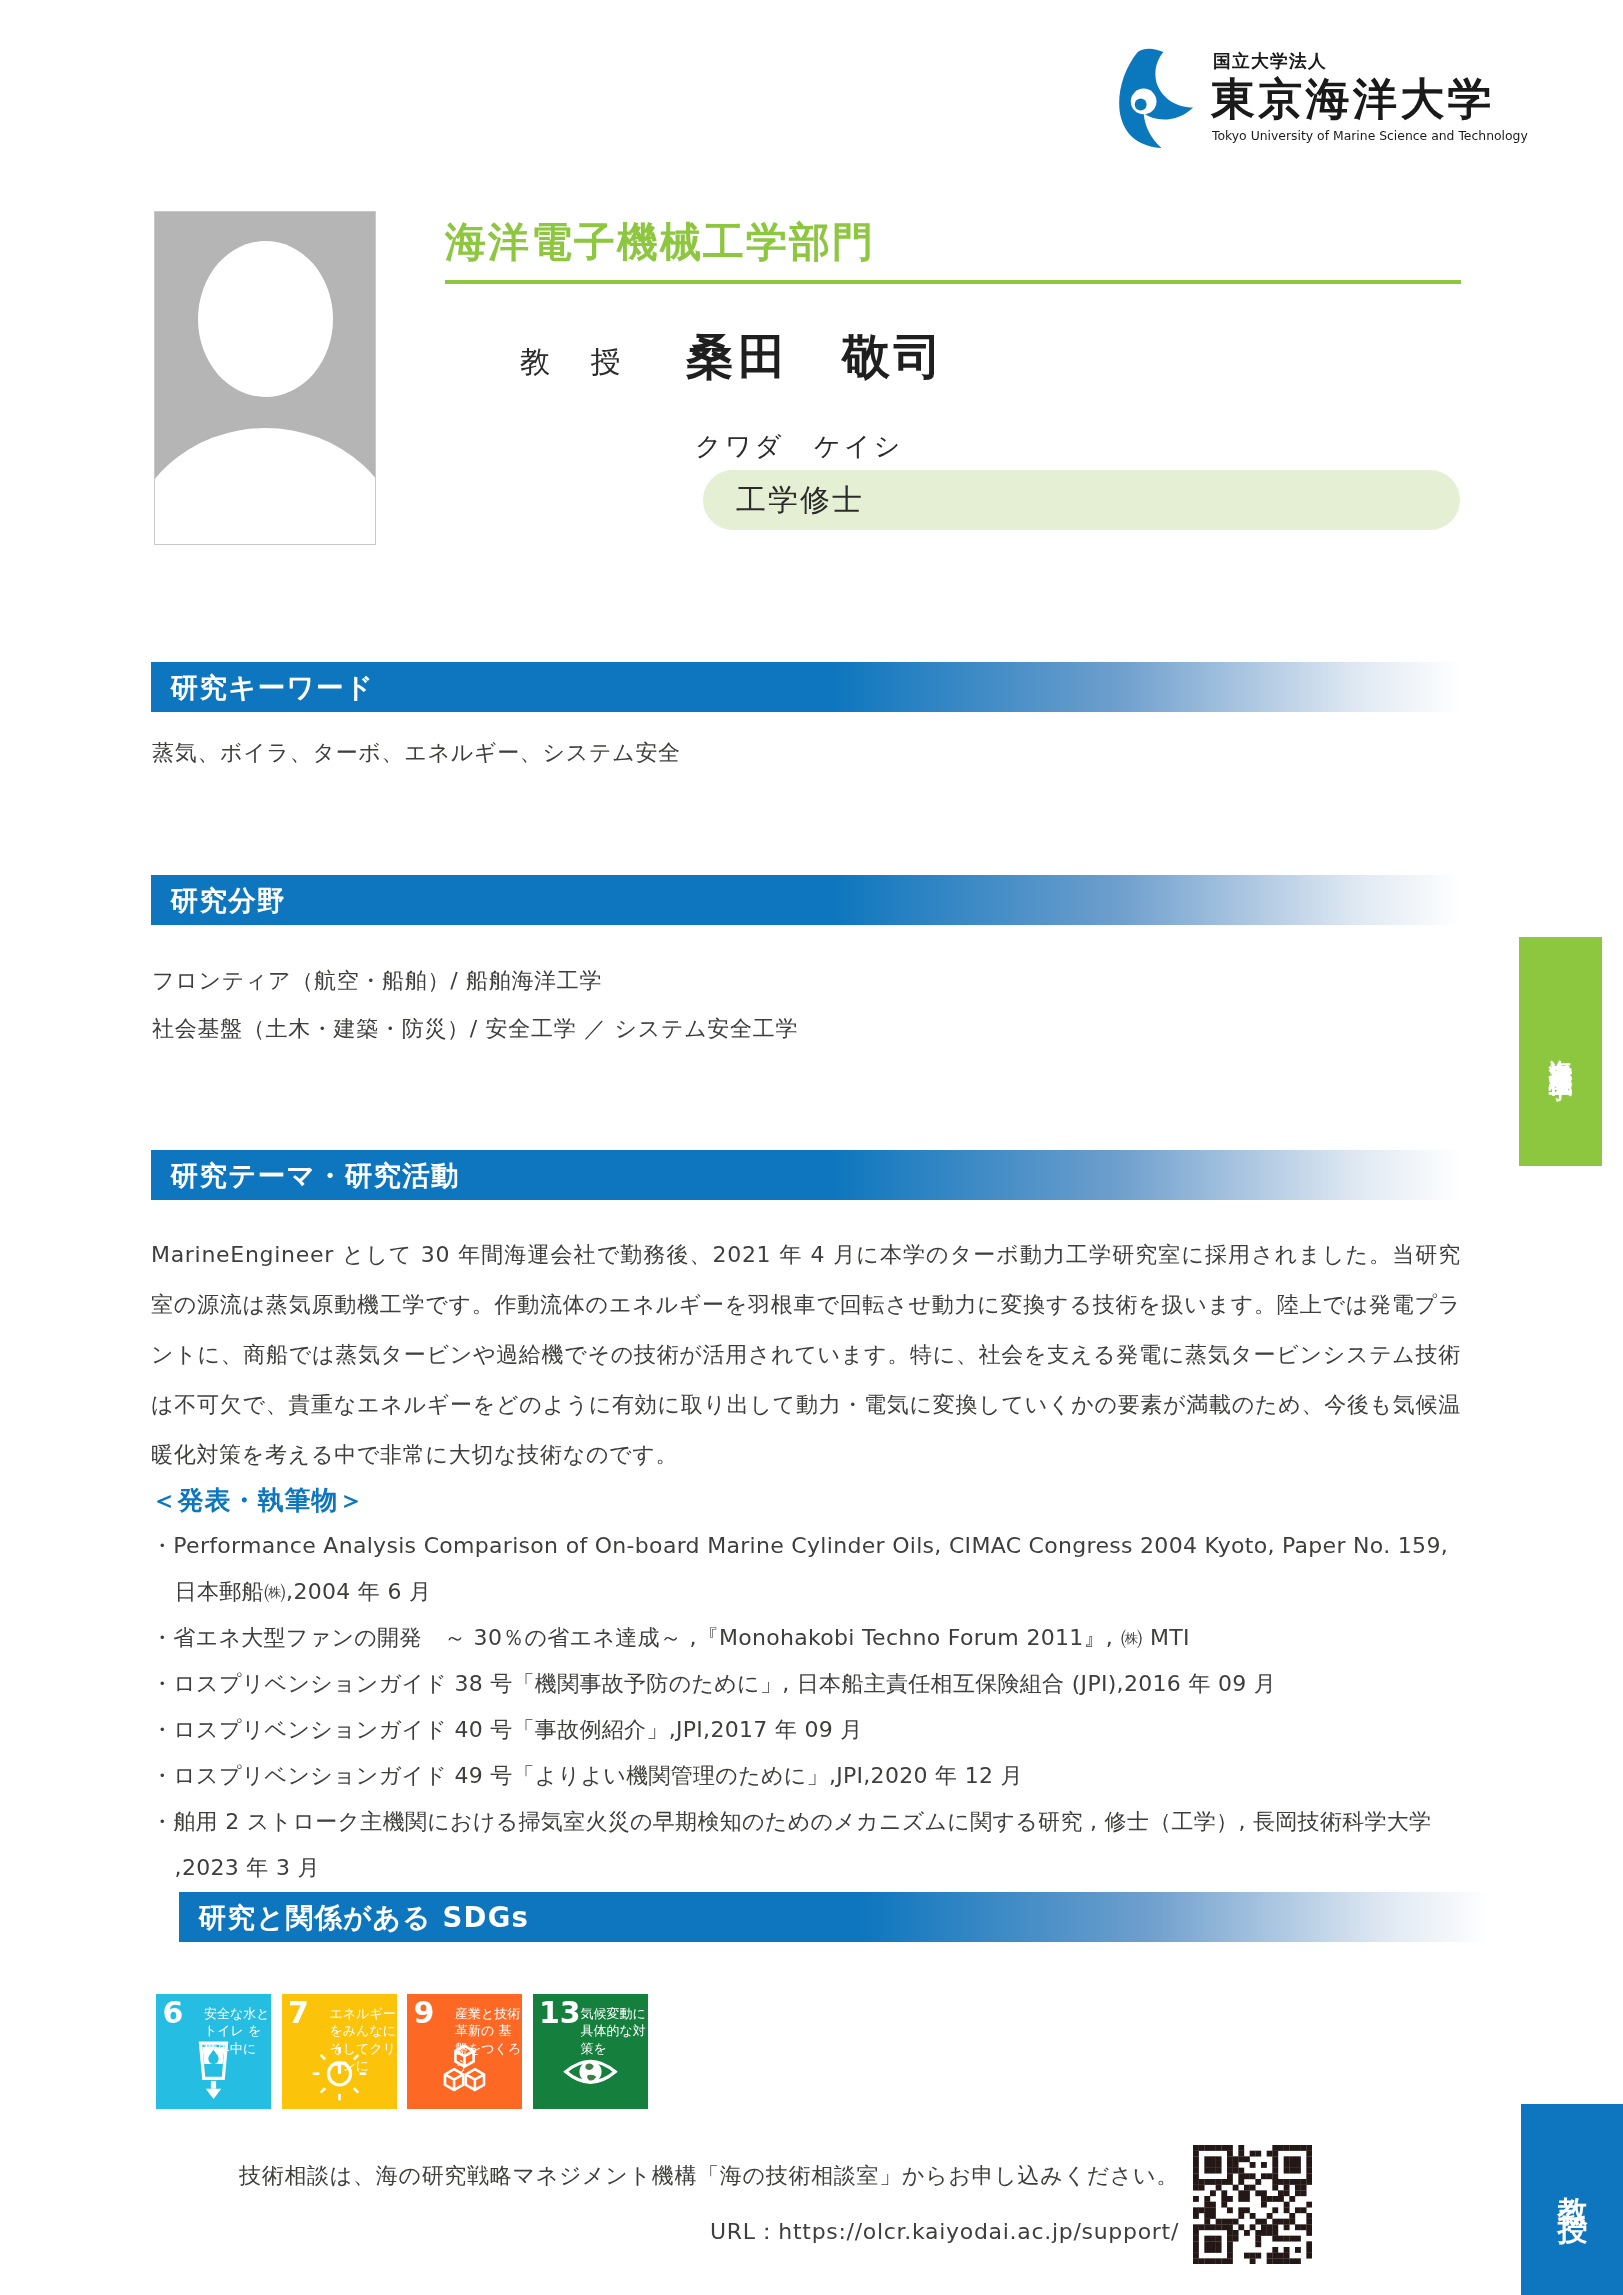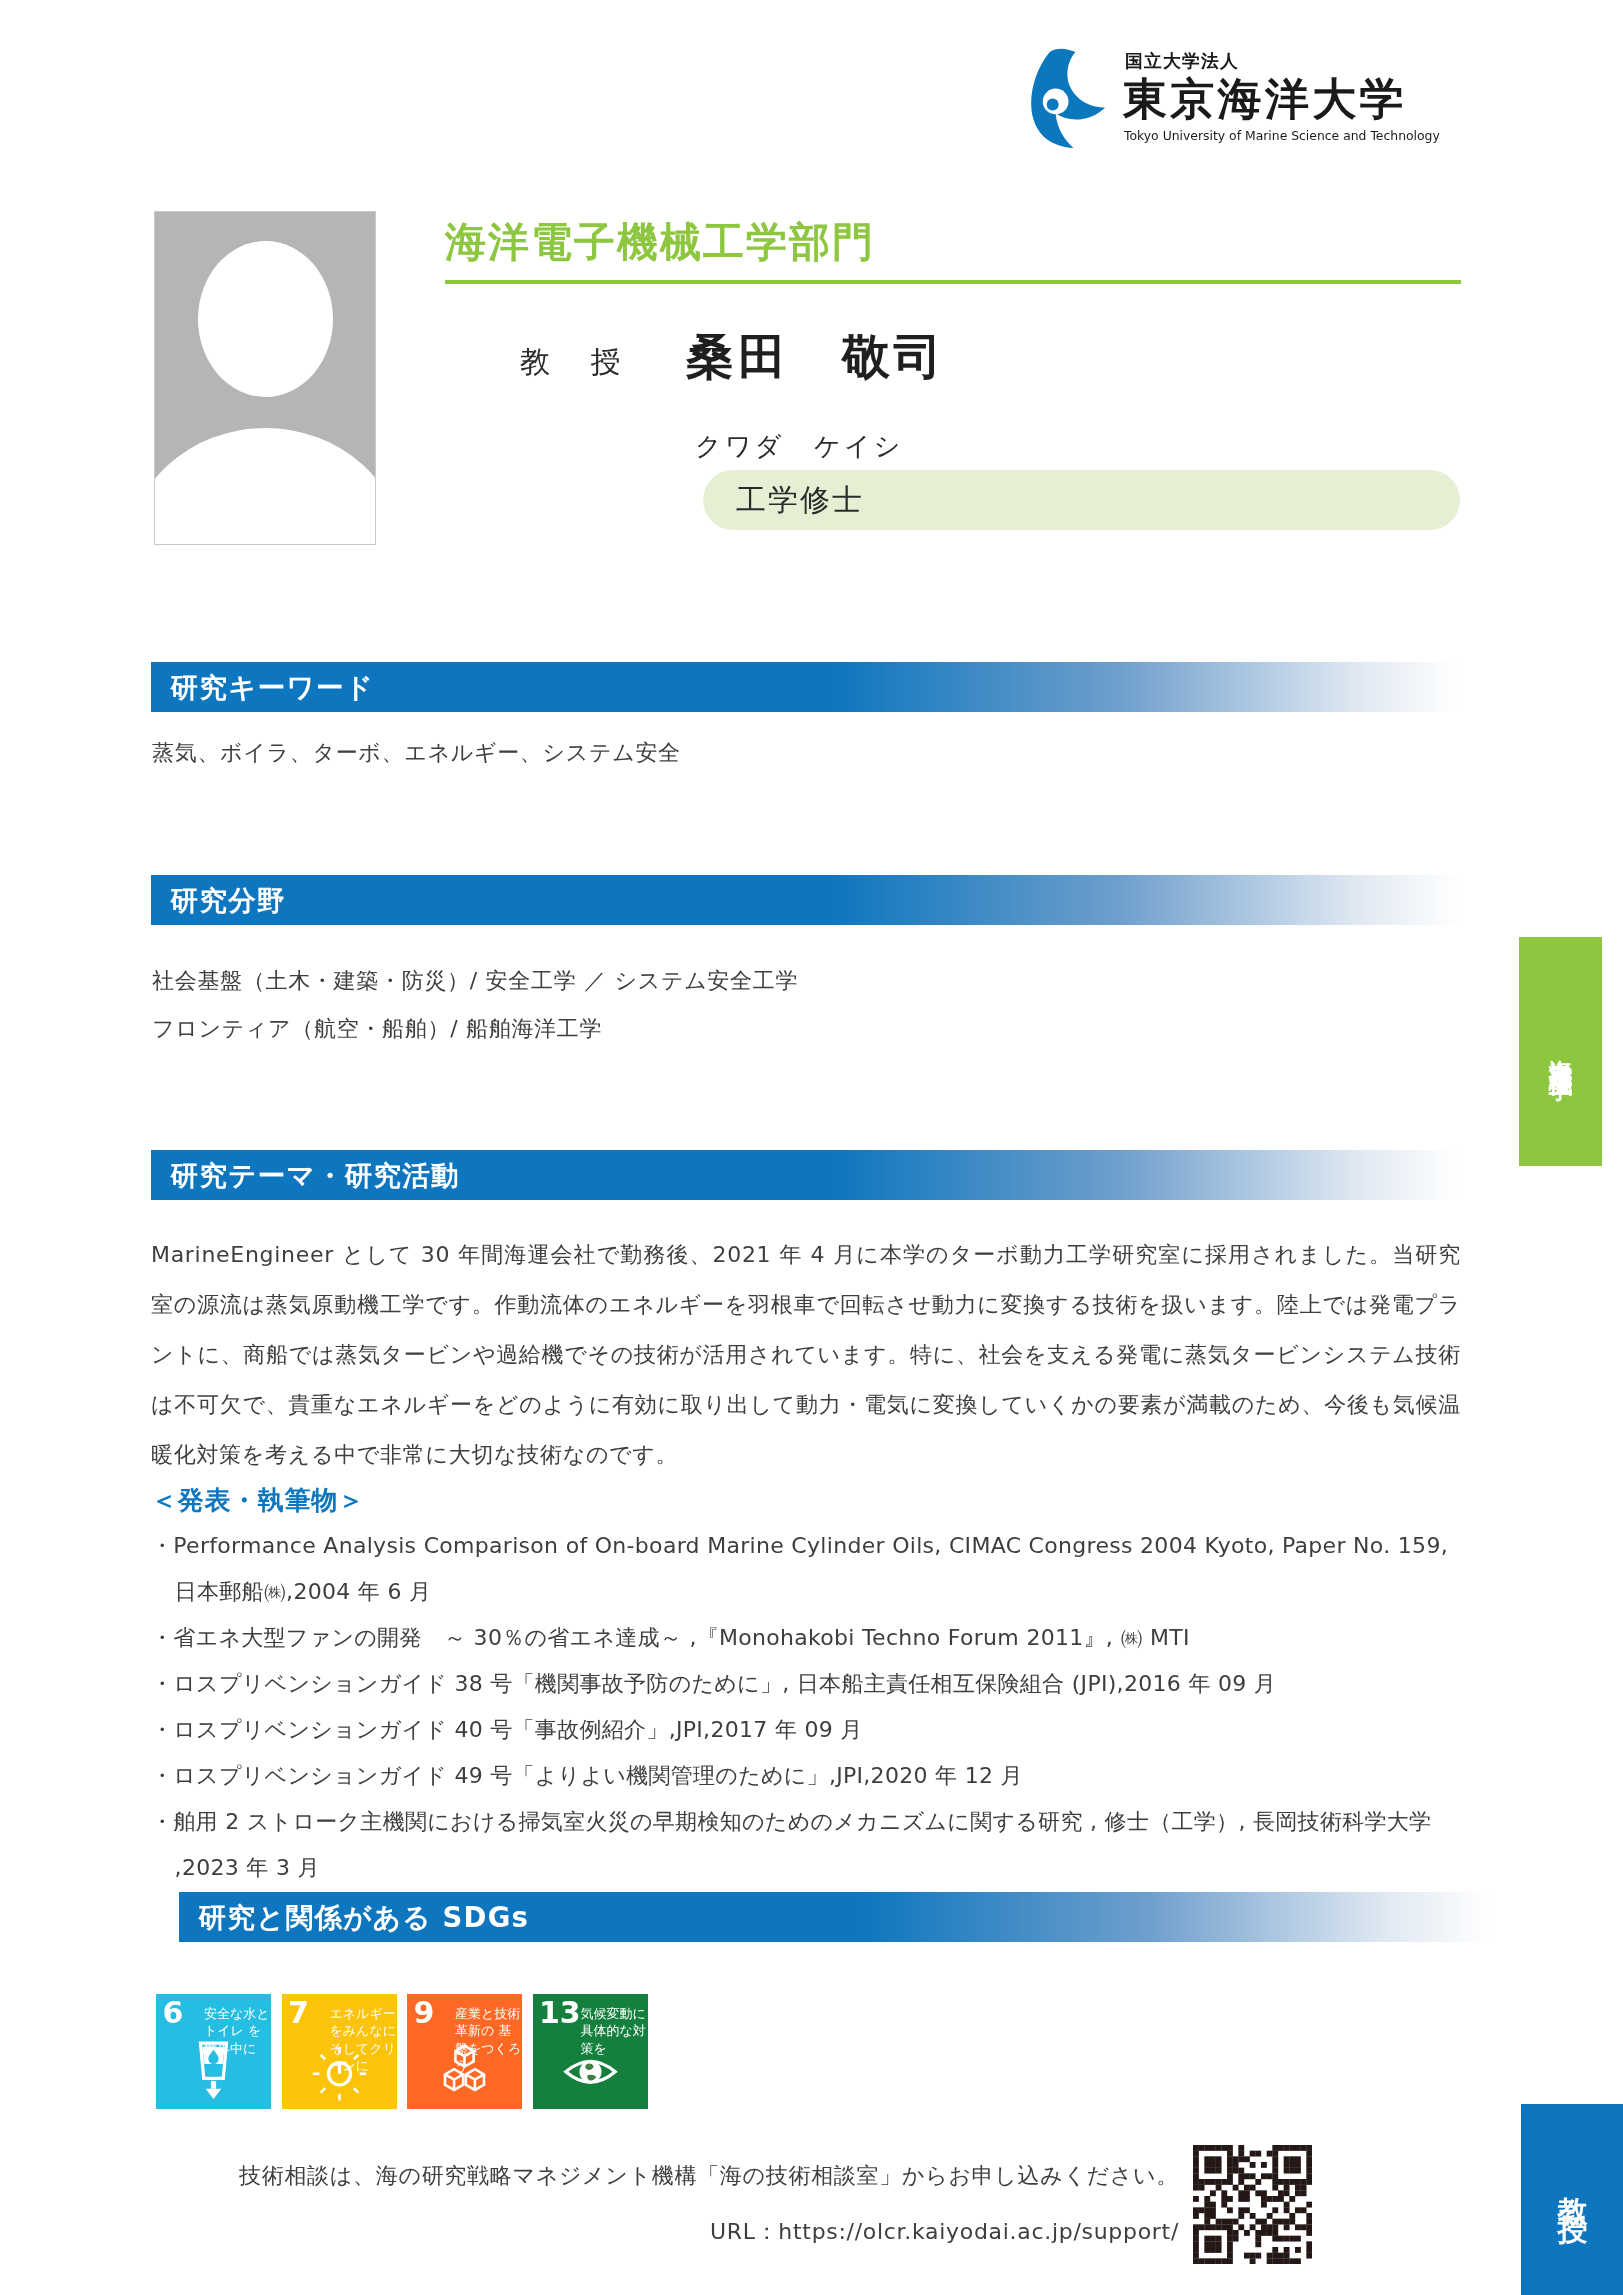--- a/index.html
+++ b/index.html
@@ -1,21 +1,21 @@
 <!DOCTYPE html>
 <html style="font-size:10.5px"><head>
 <meta charset="utf-8">
 <style>
   html,body{margin:0;padding:0;background:#ffffff;}
   body{font-family:"DejaVu Sans",sans-serif;color:#3e3e3c;}
   #page{position:relative;width:1623px;height:2295px;background:#ffffff;overflow:hidden;}
   .abs{position:absolute;}
 
   
-  .logo-wrap{left:1020px;top:44px;width:393px;height:111px;}
+  .logo-wrap{left:1108px;top:44px;width:393px;height:111px;}
   .logo-mark{position:absolute;left:0;top:3.9px;width:99px;height:103px;}
   .logo-corp{position:absolute;left:105px;top:5.2px;font-size:17.7px;font-weight:bold;color:#1a1a1a;letter-spacing:1.3px;}
   .logo-univ{position:absolute;left:103px;top:26px;font-size:44px;font-weight:600;color:#1a1a1a;letter-spacing:3.3px;white-space:nowrap;}
   .logo-en{position:absolute;left:104px;top:84px;font-size:12.4px;color:#1a1a1a;white-space:nowrap;}
 
   
   .avatar{left:154px;top:211px;width:220px;height:332px;background:#b5b5b5;border:0.7px solid #c9c9c9;overflow:hidden;}
   .avatar-head{position:absolute;left:43px;top:29px;width:135px;height:156px;background:#ffffff;border-radius:50%;}
   .avatar-shoulders{position:absolute;left:-27.5px;top:216px;width:275px;height:209px;background:#ffffff;border-radius:50% 50% 0 0 / 60% 60% 0 0;}
   .avatar-base{position:absolute;left:0;top:281px;width:220px;height:50px;background:#ffffff;}
@@ -97,22 +97,22 @@
 
   <div class="abs degree-pill">
     <span>工学修士</span>
   </div>
   <div class="abs keywords-text">蒸気、ボイラ、ターボ、エネルギー、システム安全</div>
 
   <div class="abs bar bar-fields">
     <span>研究分野</span>
   </div>
   <div class="abs fields-list">
+    <div>フロンティア（航空・船舶）/ 船舶海洋工学</div>
     <div>社会基盤（土木・建築・防災）/ 安全工学 ／ システム安全工学</div>
-    <div>フロンティア（航空・船舶）/ 船舶海洋工学</div>
   </div>
 
   <div class="abs bar bar-research">
     <span>研究テーマ・研究活動</span>
   </div>
   <div class="abs para">MarineEngineer として 30 年間海運会社で勤務後、2021 年 4 月に本学のターボ動力工学研究室に採用されました。当研究室の源流は蒸気原動機工学です。作動流体のエネルギーを羽根車で回転させ動力に変換する技術を扱います。陸上では発電プラントに、商船では蒸気タービンや過給機でその技術が活用されています。特に、社会を支える発電に蒸気タービンシステム技術は不可欠で、貴重なエネルギーをどのように有効に取り出して動力・電気に変換していくかの要素が満載のため、今後も気候温暖化対策を考える中で非常に大切な技術なのです。</div>
   <div class="abs pub-heading">＜発表・執筆物＞</div>
   <div class="abs pub-list">
     <div class="pub-item">・Performance Analysis Comparison of On-board Marine Cylinder Oils, CIMAC Congress 2004 Kyoto,  Paper No. 159, 日本郵船㈱,2004 年 6 月</div>
     <div class="pub-item">・省エネ大型ファンの開発　～ 30％の省エネ達成～ ,『Monohakobi Techno Forum 2011』, ㈱ MTI</div>

